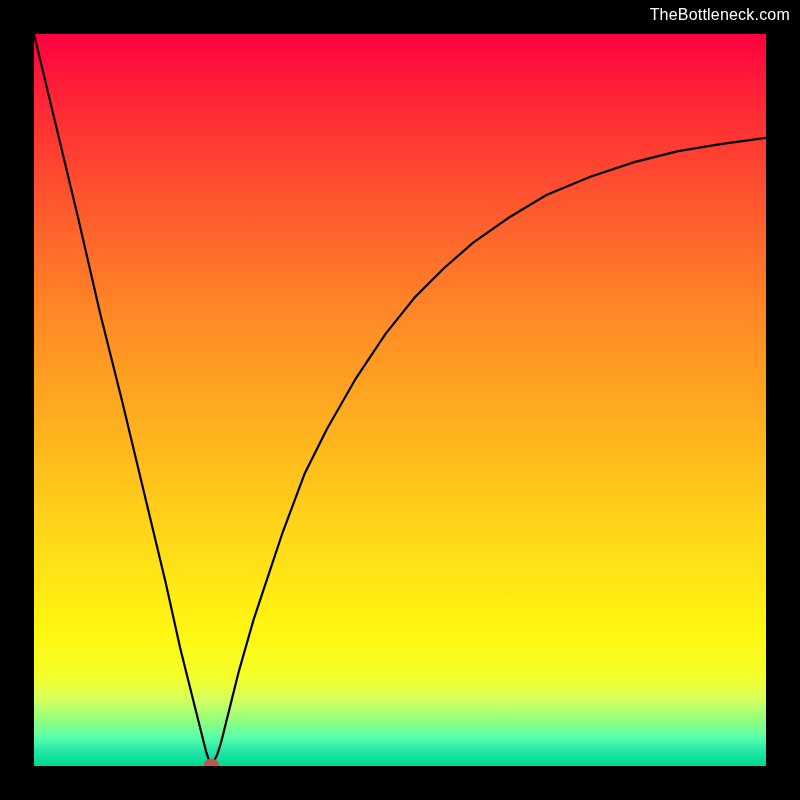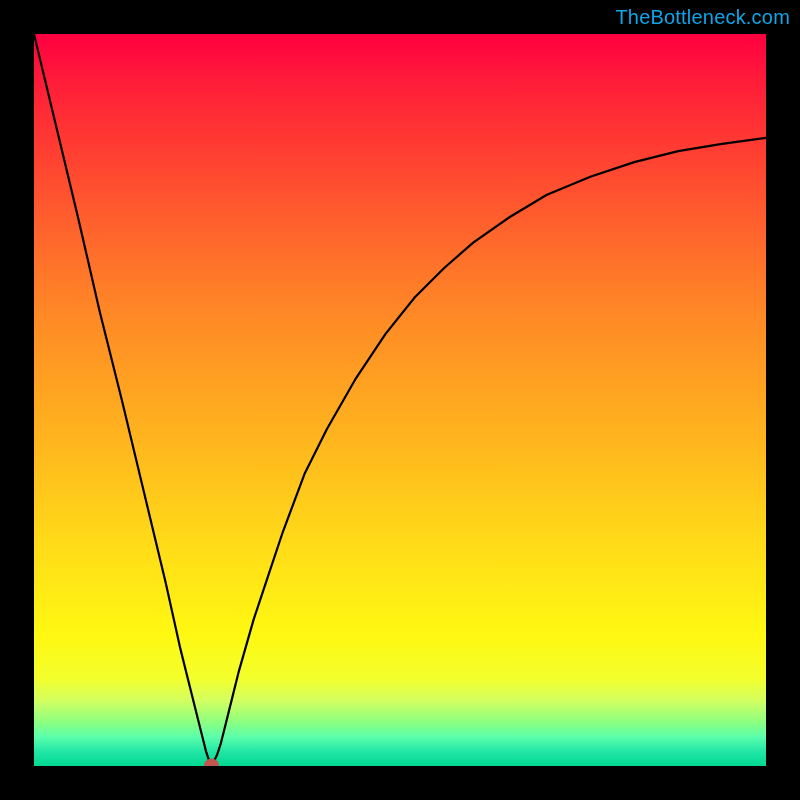--- a/index.html
+++ b/index.html
@@ -43,22 +43,22 @@
       #8cff80 94%,
       #5cffaa 96%,
       #22e6a6 98%,
       #00d890 100%
     );
   }
   .watermark {
     position: absolute;
     top: 6px;
     right: 10px;
-    color: #0ea5e9;
-    font-size: 20px;
+    color: #ffffff;
+    font-size: 16px;
     font-weight: 500;
     letter-spacing: 0.2px;
     user-select: none;
   }
   svg.curve {
     position: absolute;
     inset: 0;
     width: 100%;
     height: 100%;
   }

